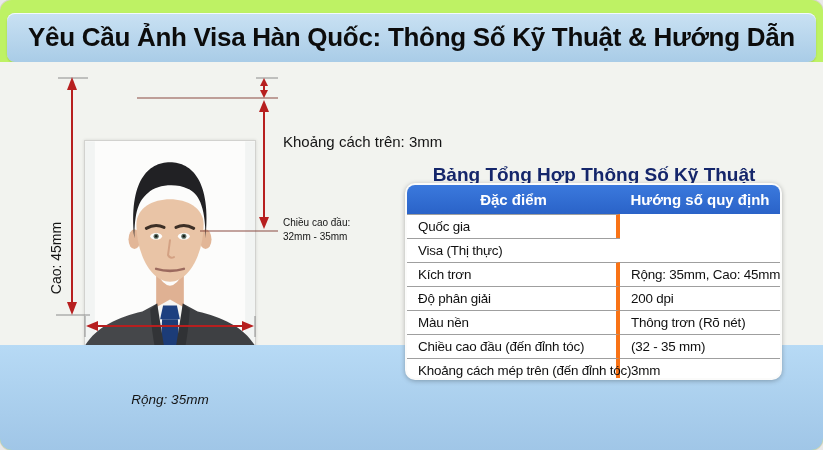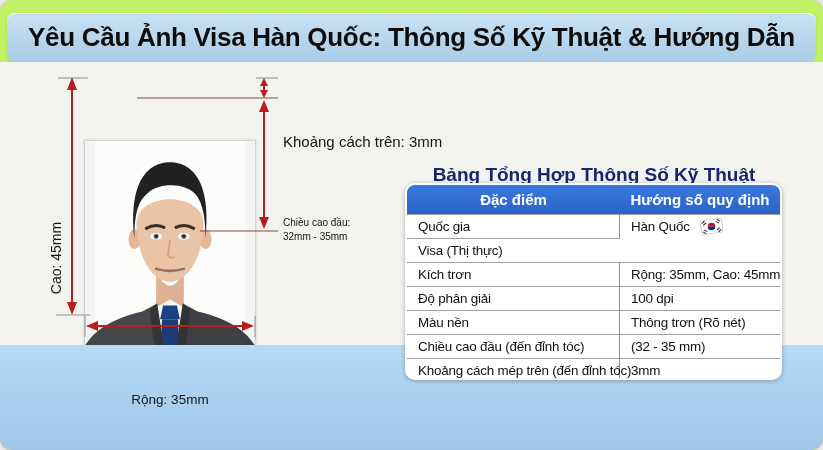--- a/index.html
+++ b/index.html
@@ -14,34 +14,34 @@
   .content{position:absolute;left:0;top:62px;width:823px;height:283px;background:#f2f3ef;}
   
   .photo{position:absolute;left:84px;top:78px;width:172px;height:237px;background:#fcfcfb;
     border:1px solid #d2d2cf;box-shadow:0 0 3px rgba(0,0,0,.12);}
   .photo svg{display:block;width:100%;height:100%;}
   
   .measure-svg{position:absolute;left:0;top:0;width:823px;height:450px;pointer-events:none;z-index:6;}
   .ann{position:absolute;color:#141414;z-index:7;}
   .ann-topmargin{left:283px;top:71px;font-size:15px;white-space:nowrap;}
   .ann-headheight{left:283px;top:154px;font-size:10px;line-height:1.4;white-space:nowrap;}
-  .ann-width{left:84px;top:330px;width:172px;text-align:center;font-size:13.5px;}
+  .ann-width{left:84px;top:330px;width:172px;text-align:center;font-size:13.5px;font-style:italic;}
   .ann-cao{left:7px;top:187px;width:100px;height:18px;text-align:center;font-size:14px;transform:rotate(-90deg);}
   
   .table-title{position:absolute;left:405px;top:86px;width:378px;text-align:center;
     font-size:19px;font-weight:bold;color:#15266b;z-index:4;margin-top:16px;}
   .spec-table{position:absolute;left:405px;top:121px;width:377px;height:197px;background:#fff;
     border-radius:10px;overflow:hidden;border:2px solid #fbfbfa;box-shadow:0 1px 5px rgba(0,0,0,.28);z-index:4;}
   .thead{display:grid;grid-template-columns:213px 1fr;height:29px;
     background:linear-gradient(#3b79dd,#2a63c8);}
   .th{display:flex;align-items:center;justify-content:center;color:#fff;font-size:15px;font-weight:bold;}
   .trow{display:grid;grid-template-columns:213px 1fr;height:24px;}
   .td{display:flex;align-items:center;padding-left:11px;font-size:13.4px;color:#101010;
     border-top:1px solid #9f9f9f;white-space:nowrap;letter-spacing:-.2px;}
-  .td.feat{border-right:1px solid #f97316;text-align:center;}
+  .td.feat{border-right:4px solid #f97316;text-align:center;}
   .flag{margin-left:10px;transform:rotate(-8deg);flex:0 0 auto;}
   
   .bottom{position:absolute;left:0;top:345px;width:823px;height:105px;
     background:linear-gradient(#b7daf5,#a0c6e7);}
 </style>
 </head>
 <body>
 
 <div class="frame">
 
@@ -101,57 +101,31 @@
     <div class="ann ann-width">Rộng: 35mm</div>
 
     <div class="table-title">Bảng Tổng Hợp Thông Số Kỹ Thuật</div>
     <div class="spec-table">
       <div class="thead">
         <div class="th">Đặc điểm</div>
         <div class="th">Hướng số quy định</div>
       </div>
       <div class="trow">
         <div class="td feat">Quốc gia</div>
-        <div class="td">
-          <span>Hàn Quốc</span>
-          <svg class="flag" width="23" height="15" viewBox="0 0 24 16">
-            <rect x="0.5" y="0.5" width="23" height="15" rx="2" fill="#ffffff" stroke="#c9c9c9"></rect>
-            <path d="M8,8 a4,4 0 0 1 8,0 Z" fill="#c8102e"></path>
-            <path d="M16,8 a4,4 0 0 1 -8,0 Z" fill="#003478"></path>
-            <g stroke="#1c1c1c" stroke-width="1.1">
-              <g transform="rotate(-35 4.5 3.5)">
-                  <line x1="2.5" y1="2.2" x2="6.5" y2="2.2"></line>
-                  <line x1="2.5" y1="4.6" x2="6.5" y2="4.6"></line>
-                </g>
-              <g transform="rotate(35 19.5 3.5)">
-                  <line x1="17.5" y1="2.2" x2="21.5" y2="2.2"></line>
-                  <line x1="17.5" y1="4.6" x2="21.5" y2="4.6"></line>
-                </g>
-              <g transform="rotate(35 4.5 12.5)">
-                  <line x1="2.5" y1="11.4" x2="6.5" y2="11.4"></line>
-                  <line x1="2.5" y1="13.8" x2="6.5" y2="13.8"></line>
-                </g>
-              <g transform="rotate(-35 19.5 12.5)">
-                  <line x1="17.5" y1="11.4" x2="21.5" y2="11.4"></line>
-                  <line x1="17.5" y1="13.8" x2="21.5" y2="13.8"></line>
-                </g>
-            </g>
-          </svg>
-        </div>
       </div>
       <div class="trow">
         <div class="td">Visa (Thị thực)</div>
       </div>
       <div class="trow">
         <div class="td feat">Kích trơn</div>
         <div class="td">Rộng: 35mm, Cao: 45mm</div>
       </div>
       <div class="trow">
         <div class="td feat">Độ phân giải</div>
-        <div class="td">100 dpi</div>
+        <div class="td">200 dpi</div>
       </div>
       <div class="trow">
         <div class="td feat">Màu nền</div>
         <div class="td">Thông trơn (Rõ nét)</div>
       </div>
       <div class="trow">
         <div class="td feat">Chiều cao đầu (đến đỉnh tóc)</div>
         <div class="td">(32 - 35 mm)</div>
       </div>
       <div class="trow">

